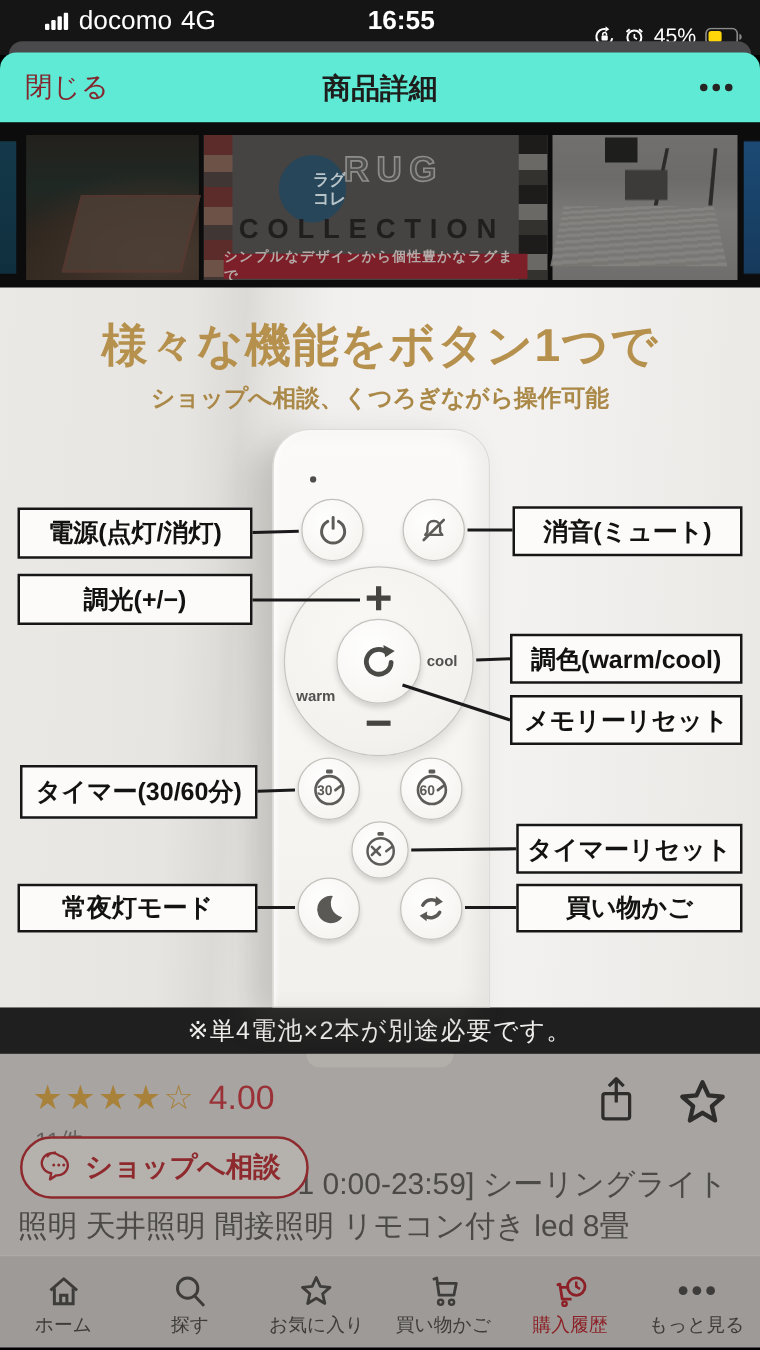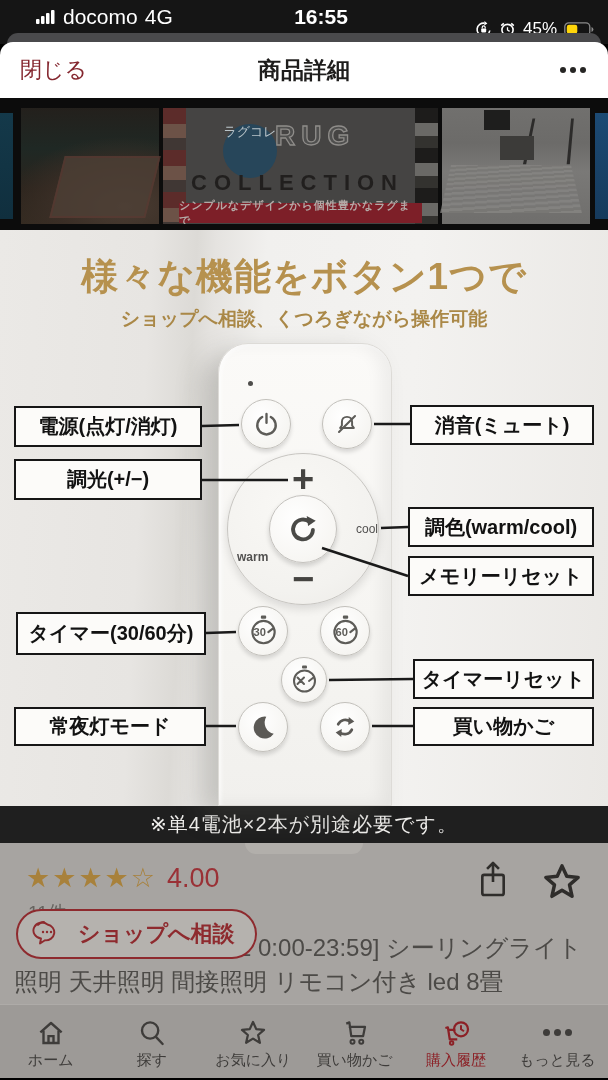--- a/index.html
+++ b/index.html
@@ -8,21 +8,21 @@
 
   
   .statusbar { position:relative; height:44px; background:#151515; color:#fff; }
   .sb-row { position:absolute; top:4px; left:0; right:0; height:26px; display:flex; align-items:center; }
   .sb-left { position:absolute; left:36px; display:flex; align-items:center; gap:7px; font-size:21px; }
   .sb-time { position:absolute; left:0; right:0; text-align:center; font-size:21px; font-weight:bold;margin-left:34px; }
   .sb-right { position:absolute; right:14px; display:flex; align-items:center; gap:7px; font-size:17px;margin-top:24px; }
   .card-hint { position:absolute; bottom:0; left:7px; right:7px; height:11px; background:#4a4a4c; border-radius:11px 11px 0 0; }
 
   
-  .header { position:relative; height:56px; background:#ffffff; border-radius:13px 13px 0 0; margin-top:-2px; display:flex; align-items:center; }
+  .header { position:relative; height:56px; background:#5eead4; border-radius:13px 13px 0 0; margin-top:-2px; display:flex; align-items:center; }
   .hdr-close { position:absolute; left:20px; font-size:22px; color:#84262e; font-weight:500; }
   .hdr-title { position:absolute; left:0; right:0; text-align:center; font-size:23px; font-weight:bold; color:#1e1d1c; }
   .hdr-more { position:absolute; right:22px; display:flex; gap:4px; }
   .hdr-more i { width:6px; height:6px; border-radius:50%; background:#262524; }
 
   
   .carousel { position:relative; height:132px; background:#0c0c0c; }
   .slide { position:absolute; top:10px; height:116px; }
   .edge-strip { top:15px; height:106px; width:13px; }
   .strip-l { left:0; background:linear-gradient(180deg,#14394a,#102f3e); }
@@ -37,21 +37,21 @@
     background:
       linear-gradient(180deg,#71706e 0%, #6c6b69 30%, #7a7977 55%, #6f6e6c 100%); }
   .photo-r .rug { position:absolute; left:4px; bottom:8px; width:130px; height:58px; background:repeating-linear-gradient(175deg,#858482 0 3px,#787775 3px 6px); transform:perspective(200px) rotateX(35deg); opacity:.85; }
   .photo-r .frame { position:absolute; right:18px; top:8px; width:44px; height:48px; border-left:3px solid #2c2b2a; border-right:3px solid #2c2b2a; transform:perspective(120px) rotateX(18deg) skewX(-8deg); }
   .photo-r .box { position:absolute; left:58px; top:28px; width:34px; height:24px; background:#3c3b39; }
   .photo-r .dark { position:absolute; left:42px; top:2px; width:26px; height:20px; background:#1e1e1d; }
   .banner { left:163px; width:275px; background:#454443; overflow:hidden; }
   .thumbs { position:absolute; top:0; bottom:0; width:23px; }
   .thumbs-l { left:0; background:repeating-linear-gradient(180deg,#5c2c2a 0 16px,#6c5247 16px 30px,#403734 30px 42px); }
   .thumbs-r { right:0; background:repeating-linear-gradient(180deg,#1d1c1b 0 15px,#6a6966 15px 28px,#33322f 28px 40px); }
-  .badge { position:absolute; left:60px; top:16px; width:54px; height:54px; border-radius:50%; background:#27465a; color:#b9c4c9; display:flex; flex-direction:row; align-items:flex-start; justify-content:center; font-size:13px; font-weight:normal; line-height:15px; }
+  .badge { position:absolute; left:60px; top:16px; width:54px; height:54px; border-radius:50%; background:#27465a; color:#b9c4c9; display:flex; flex-direction:column; align-items:flex-end; justify-content:center; font-size:13px; font-weight:bold; line-height:15px; }
   .rug-word { position:absolute; left:112px; top:12px; font-size:28px; font-weight:bold; letter-spacing:6px; color:rgba(180,178,174,0.10); -webkit-text-stroke:1.3px #8f8d8a; }
   .coll-word { position:absolute; left:28px; top:62px; font-size:22px; font-weight:bold; letter-spacing:7px; color:#211f1e; }
   .ribbon { position:absolute; left:16px; right:16px; top:95px; height:20px; background:#7d1f28; color:#b3a9a6; font-size:11px; font-weight:bold; display:flex; align-items:center; justify-content:center; letter-spacing:1px; }
 
   
   .figure { position:relative; height:576px;
     background:linear-gradient(93deg,#ebe9e6 0%, #e7e5e2 24%, #dcdad6 31%, #e5e3e0 34%, #f1f0ee 42%, #f3f2f0 66%, #eae8e5 100%); }
   .hero-title { position:absolute; top:22px; left:0; right:0; text-align:center; font-size:37px; font-weight:bold; color:#b6914e; letter-spacing:1px; }
   .hero-sub { position:absolute; top:76px; left:0; right:0; text-align:center; font-size:19px; font-weight:bold; color:#aa8847; }
   .remote { position:absolute; left:218px; top:113px; width:174px; height:463px; border-radius:30px 30px 0 0;
@@ -62,42 +62,42 @@
   .rbtn { position:absolute; width:50px; height:50px; border-radius:50%;
     background:radial-gradient(circle at 40% 35%, #ffffff 0%, #f6f5f2 70%, #efeeea 100%);
     border:1.5px solid #c2c0bb; box-shadow:0 3px 4px rgba(0,0,0,0.14);
     display:flex; align-items:center; justify-content:center; color:#5d5c58; }
   .dial { position:absolute; left:227px; top:223px; width:152px; height:152px; border-radius:50%;
     background:radial-gradient(circle at 42% 35%, #f9f8f5 0%, #f3f2ef 65%, #eceae6 100%);
     border:1.5px solid #c7c5c1; box-shadow:0 4px 10px rgba(0,0,0,0.12); }
   .dial .plus  { position:absolute; top:6px;  left:0; right:0; text-align:center; font-size:38px; font-weight:bold; color:#454441; line-height:1; }
   .dial .minus { position:absolute; bottom:6px; left:0; right:0; text-align:center; font-size:38px; font-weight:bold; color:#454441; line-height:1; }
   .dial .warm { position:absolute; left:9px;  top:50%; transform:translateY(-50%); font-size:12px; font-weight:bold; color:#525150;margin-top:28px; }
-  .dial .cool { position:absolute; right:0; top:50%; transform:translateY(-50%); font-size:12px; font-weight:normal; color:#525150; }
+  .dial .cool { position:absolute; right:12px; top:50%; transform:translateY(-50%); font-size:12px; font-weight:bold; color:#525150; }
   .center-btn { position:absolute; left:50%; top:50%; transform:translate(-50%,-50%); width:68px; height:68px; border-radius:50%;
     background:radial-gradient(circle at 40% 35%, #ffffff 0%, #f7f6f3 70%, #efede9 100%);
     border:1.5px solid #c4c2be; box-shadow:0 3px 5px rgba(0,0,0,0.16); display:flex; align-items:center; justify-content:center; color:#4a4a47; }
   .callout { position:absolute; background:#fcfbf9; border:2.5px solid #161616; display:flex; align-items:center; justify-content:center; font-size:20px; font-weight:bold; color:#121212; white-space:nowrap; }
   .lines { position:absolute; inset:0; pointer-events:none; }
   .sw-num { font-weight:bold; }
 
   
   .note-bar { height:37px; background:#1f1f1f; color:#efeeec; display:flex; align-items:center; justify-content:center; font-size:20px; letter-spacing:1px; }
 
   
   .product { position:relative; height:161px; background:#a7a4a1; overflow:hidden; }
   .remote-nub { position:absolute; left:245px; top:0; width:118px; height:11px; border-radius:0 0 12px 12px; background:#b2afab; }
   .rating-row { position:absolute; left:26px; top:20px; display:flex; align-items:center; gap:10px; }
   .stars { font-size:27px; letter-spacing:2px; color:#a8813b; line-height:1; }
   .rating-num { font-size:27px; color:#9a3136; }
   .review-count { position:absolute; left:28px; top:57px; font-size:19px; color:#66635f; }
   .share-btn { position:absolute; left:474px; top:16px; color:#2f2d2b; }
   .fav-btn { position:absolute; left:540px; top:16px; color:#2f2d2b; }
   .consult-pill { position:absolute; left:16px; top:66px; height:50px; padding:0 20px 0 14px; border-radius:26px;
-    background:#b5b2ae; border:2px solid #8e2a2e; color:#8e2a2e; display:flex; align-items:center; gap:16px;
+    background:#b5b2ae; border:2px solid #8e2a2e; color:#8e2a2e; display:flex; align-items:center; gap:6px;
     font-size:22px; font-weight:bold; z-index:3; }
   .ptitle { position:absolute; left:14px; right:24px; top:88px; font-size:24px; line-height:34px; color:#4c4a47; z-index:1; }
   .ptitle .spacer { display:inline-block; width:224px; height:1px; }
 
   
   .tabbar { height:74px; background:#9d9a97; border-top:1px solid #aeaba8; display:flex;text-align:center; }
   .tab { flex:1; display:flex; flex-direction:column; align-items:center; justify-content:center; gap:3px; color:#3e3c3a; padding-top:4px; }
   .tab .lbl { font-size:15px; }
   .tab.active { color:#8c2026; }
   .dots3 { display:flex; gap:4px; height:30px; align-items:center; }

